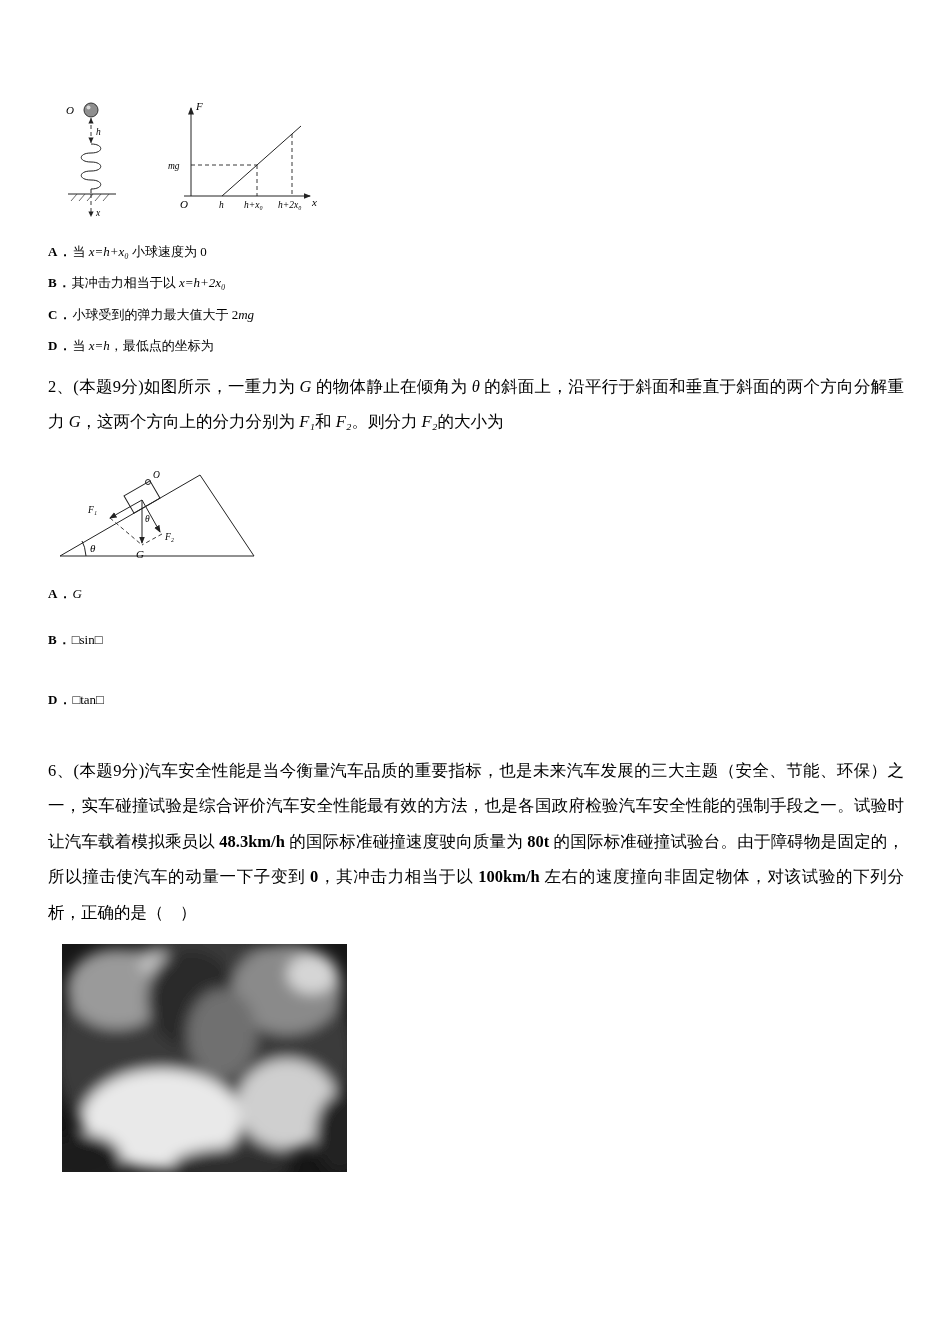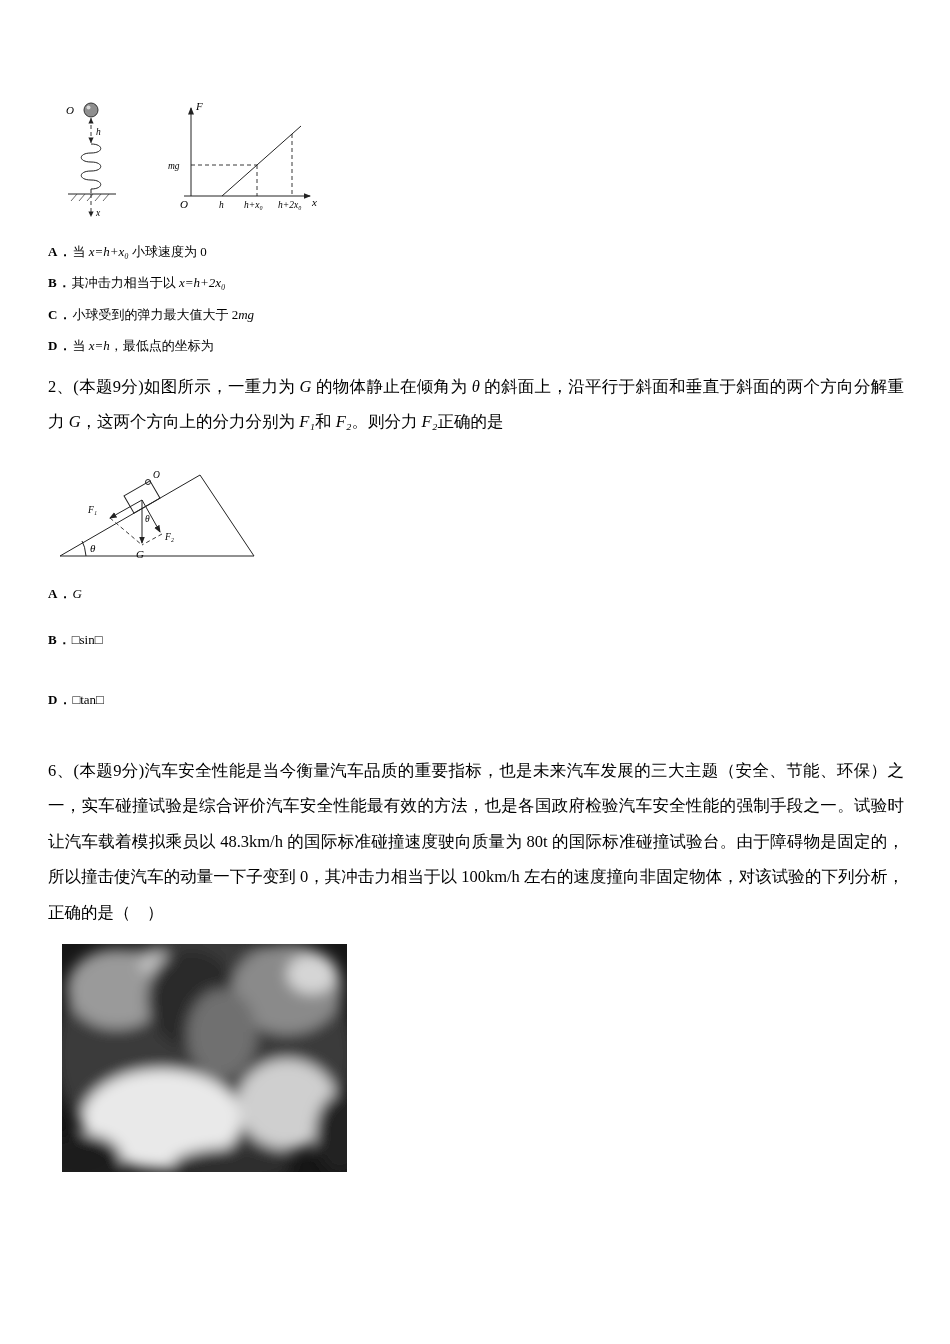--- a/index.html
+++ b/index.html
@@ -9,21 +9,21 @@
   }
   .page{
     position:relative;width:950px;height:1344px;overflow:hidden;
     box-sizing:border-box;padding:96px 46px 0 48px;
   }
   .fig1-wrap{margin:0 0 14px 6px;}
   .fig2-wrap{margin:10px 0 14px 4px;}
   .opt{font-size:13px;line-height:1.25;margin:0 0 15px 0;}
   .opt-label{font-weight:bold;letter-spacing:1px;}
   .it{font-style:italic;}
-  .bold{font-weight:normal;}
+  .bold{font-weight:bold;}
   .qtext{
     font-size:16.5px;line-height:2.15;text-align:justify;
     margin:4px 0 6px 0;
   }
   .q5-opts .opt:nth-child(1){margin-bottom:30px;}
   .q5-opts .opt:nth-child(2){margin-bottom:44px;}
   .q5-opts .opt:nth-child(3){margin-bottom:44px;}
   .q5-opts .opt:nth-child(4){margin-bottom:22px;text-align:right;}
   .photo-wrap{margin:14px 0 0 14px;width:285px;height:228px;}
   svg text{
@@ -86,21 +86,21 @@
       <span class="opt-label">B．</span><span>其冲击力相当于以 </span><span class="it">x=h+2x₀</span><span></span>
     </div>
     <div class="opt">
       <span class="opt-label">C．</span><span>小球受到的弹力最大值大于 2</span><span class="it">mg</span><span></span>
     </div>
     <div class="opt">
       <span class="opt-label">D．</span><span>当 </span><span class="it">x=h</span><span>，最低点的坐标为</span>
     </div>
   </div>
 
-  <p class="qtext"><span>2、(本题9分)如图所示，一重力为 </span><span class="it">G</span><span> 的物体静止在倾角为 </span><span class="it">θ</span><span> 的斜面上，沿平行于斜面和垂直于斜面的两个方向分解重力 </span><span class="it">G</span><span>，这两个方向上的分力分别为 </span><span class="it">F₁</span><span>和 </span><span class="it">F₂</span><span>。则分力 </span><span class="it">F₂</span><span>正确的是</span></p>
+  <p class="qtext"><span>2、(本题9分)如图所示，一重力为 </span><span class="it">G</span><span> 的物体静止在倾角为 </span><span class="it">θ</span><span> 的斜面上，沿平行于斜面和垂直于斜面的两个方向分解重力 </span><span class="it">G</span><span>，这两个方向上的分力分别为 </span><span class="it">F₁</span><span>和 </span><span class="it">F₂</span><span>。则分力 </span><span class="it">F₂</span><span>的大小为</span></p>
 
   <div class="fig2-wrap">
     <svg width="215" height="118" viewBox="0 0 215 118">
       <defs>
         <marker id="arr2" markerWidth="9" markerHeight="8" refX="6.5" refY="3" orient="auto">
           <path d="M0,0 L7.5,3 L0,6 z" fill="#222"></path>
         </marker>
       </defs>
 
       <path d="M8,106 L148,25 L202,106 Z" class="stroke"></path>

